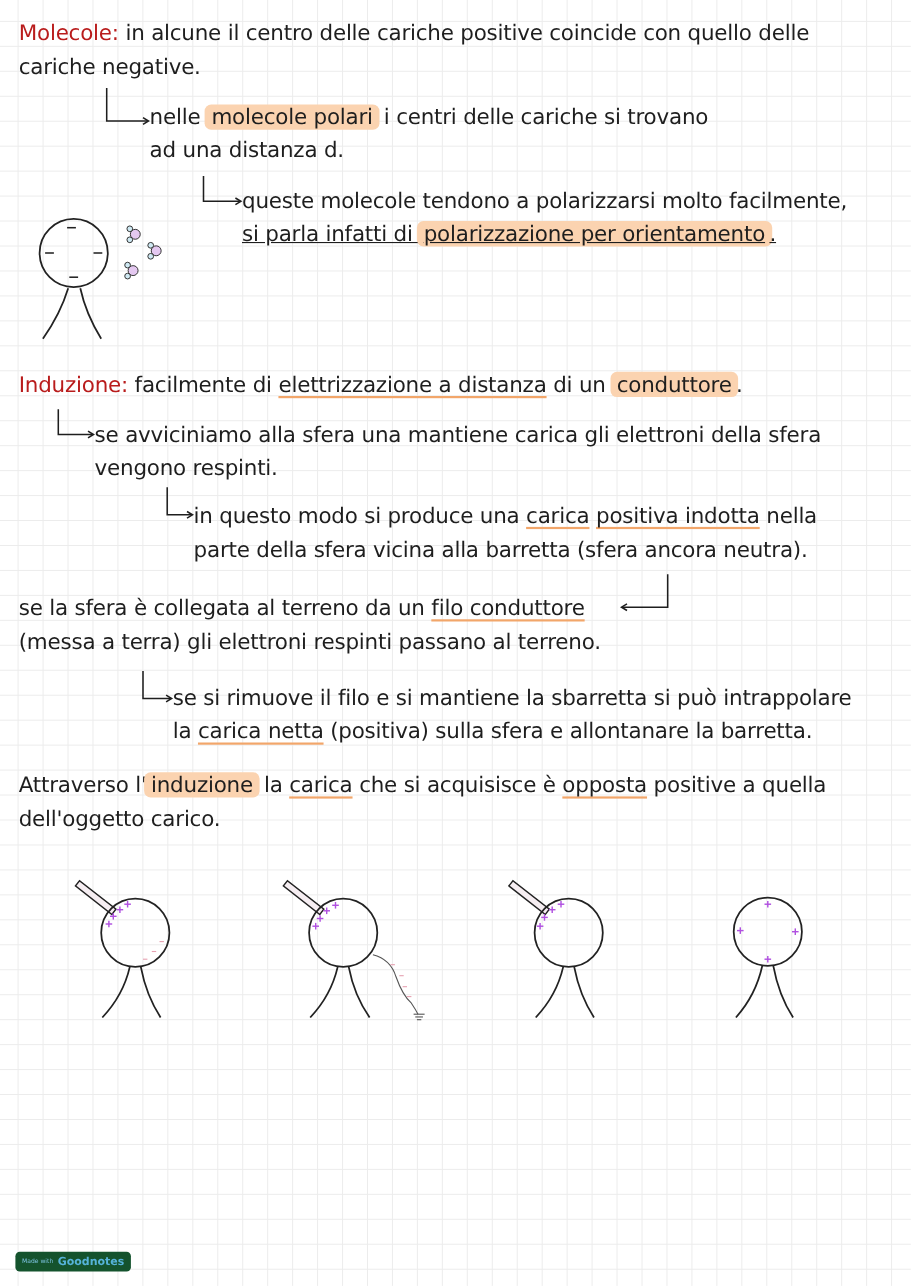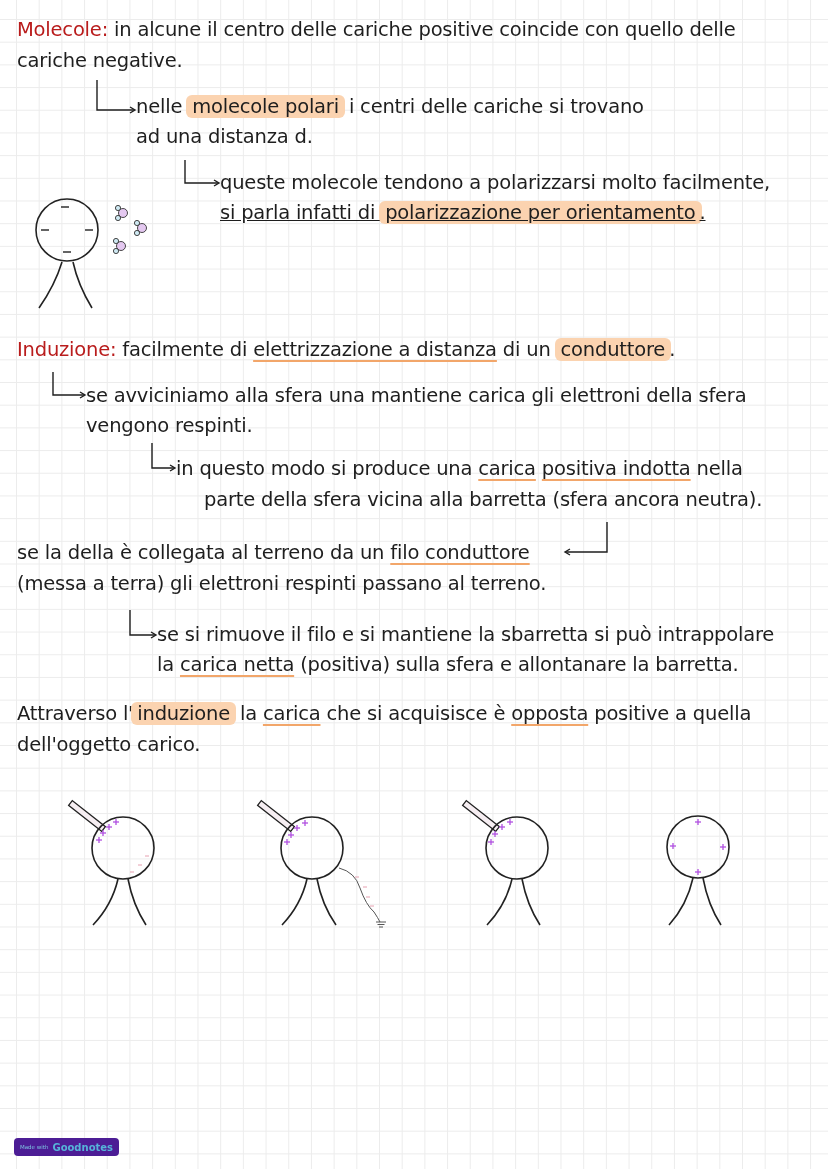--- a/index.html
+++ b/index.html
@@ -22,21 +22,21 @@
   .hl {
     background:#fbd3b0; border-radius:6px; padding:0 6px; margin:0 -2px;
   }
   .ul {
     text-decoration:underline; text-decoration-color:#f2a66a;
     text-decoration-thickness:2px; text-underline-offset:4px;
   }
   svg.abs { position:absolute; left:0; top:0; overflow:visible; }
   .footer {
     position:absolute; left:14px; top:1138px; height:18px;
-    padding:0 6px; border-radius:4px; background:#4c1d95;
+    padding:0 6px; border-radius:4px; background:#14532d;
     display:flex; align-items:center; gap:4px;
   }
   .footer .small { font-size:5.5px; color:#7cc2e0; }
   .footer .brand { font-size:10px; color:#56b3d9; font-weight:bold; }
 </style>
 </head>
 <body>
 
 <div class="line" style="left:17px; top:17px;">
   <span class="title">Molecole:</span><span> in alcune il centro delle cariche positive coincide con quello delle</span>
@@ -110,24 +110,24 @@
 <div class="line" style="left:17px; top:337px;">
   <span class="title">Induzione:</span><span> facilmente di </span><span class="ul">elettrizzazione a distanza</span><span> di un </span><span class="hl">conduttore</span><span>.</span>
 </div>
 
 <div class="line" style="left:86px; top:383px;">se avviciniamo alla sfera una mantiene carica gli elettroni della sfera</div>
 <div class="line" style="left:86px; top:413px;">vengono respinti.</div>
 
 <div class="line" style="left:176px; top:456px;">
   <span>in questo modo si produce una </span><span class="ul">carica</span><span> </span><span class="ul">positiva indotta</span><span> nella</span>
 </div>
-<div class="line" style="left:176px; top:487px;margin-left:28px;">parte della sfera vicina alla barretta (sfera ancora neutra).</div>
+<div class="line" style="left:176px; top:487px;">parte della sfera vicina alla barretta (sfera ancora neutra).</div>
 
 <div class="line" style="left:17px; top:540px;">
-  <span>se la della è collegata al terreno da un </span><span class="ul">filo conduttore</span>
+  <span>se la sfera è collegata al terreno da un </span><span class="ul">filo conduttore</span>
 </div>
 <div class="line" style="left:17px; top:571px;">(messa a terra) gli elettroni respinti passano al terreno.</div>
 
 <div class="line" style="left:157px; top:622px;">se si rimuove il filo e si mantiene la sbarretta si può intrappolare</div>
 <div class="line" style="left:157px; top:652px;">
   <span>la </span><span class="ul">carica netta</span><span> (positiva) sulla sfera e allontanare la barretta.</span>
 </div>
 
 <div class="line" style="left:17px; top:701px;">
   <span>Attraverso l'</span><span class="hl">induzione</span><span> la </span><span class="ul">carica</span><span> che si acquisisce è </span><span class="ul">opposta</span><span> positive a quella</span>

